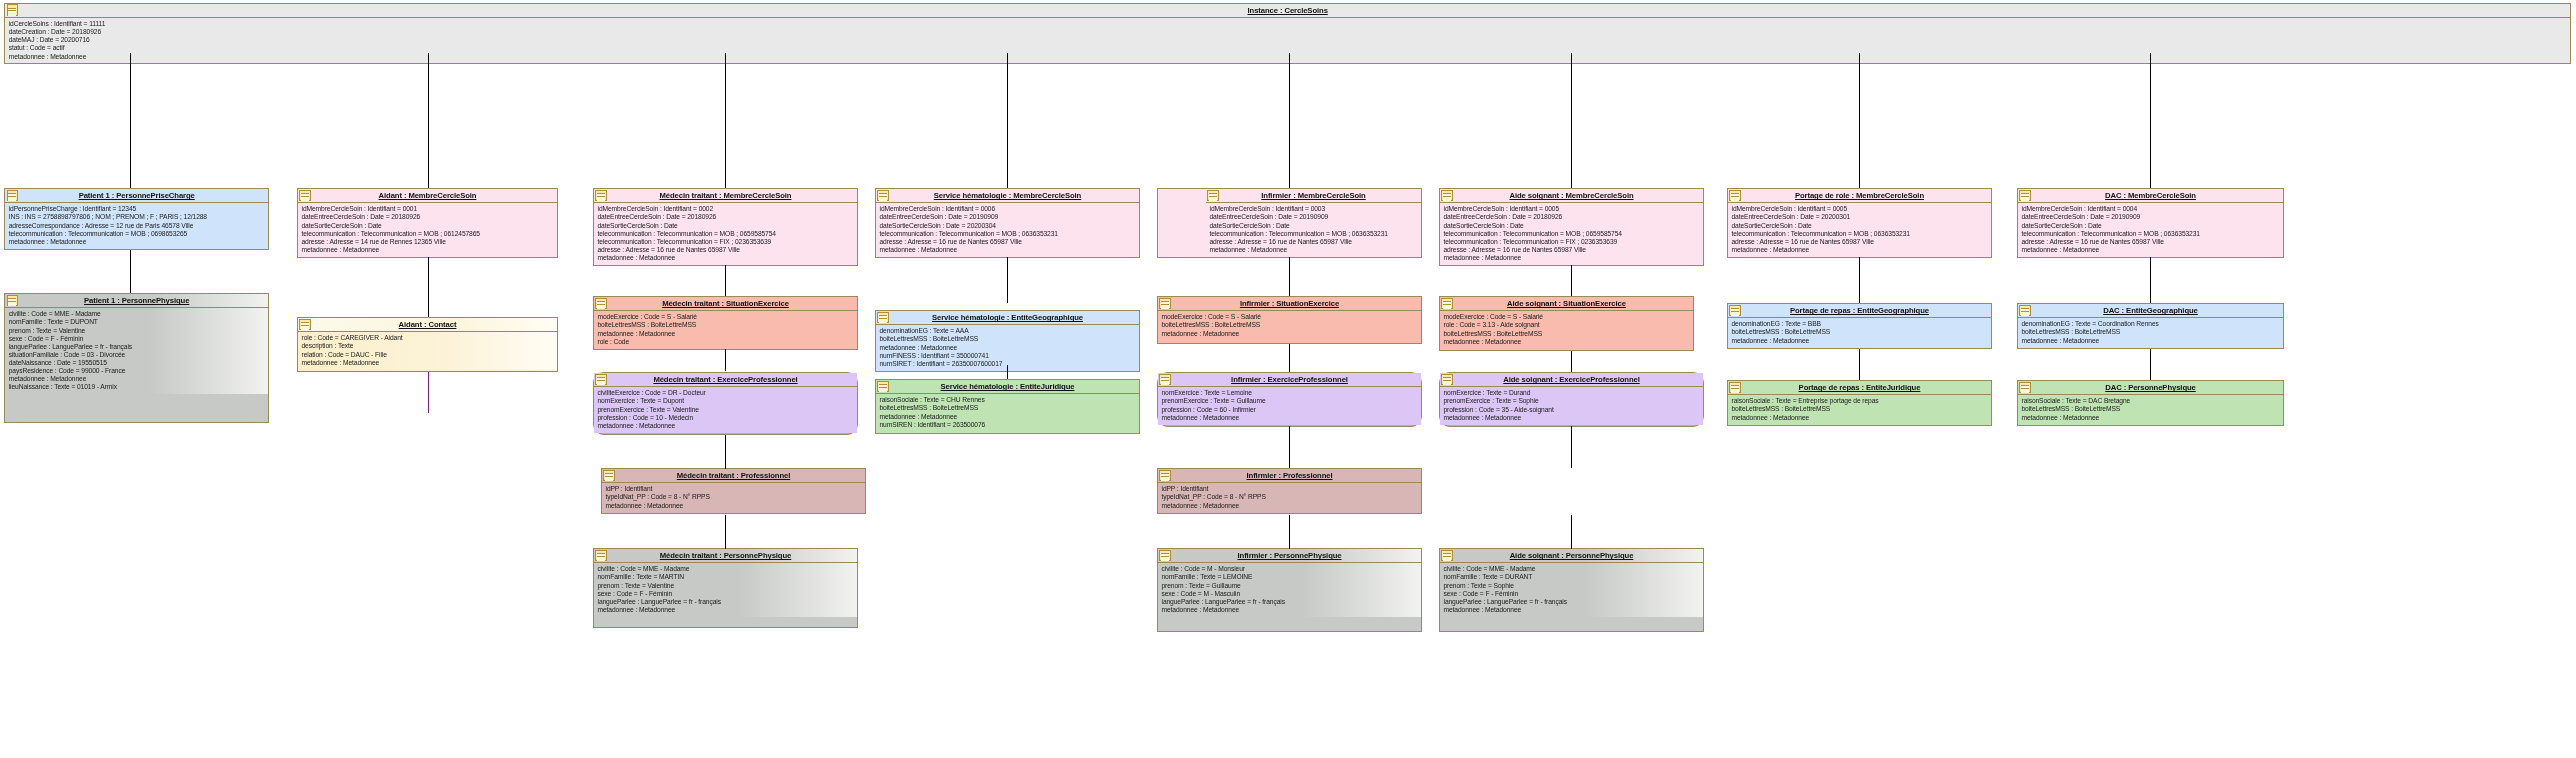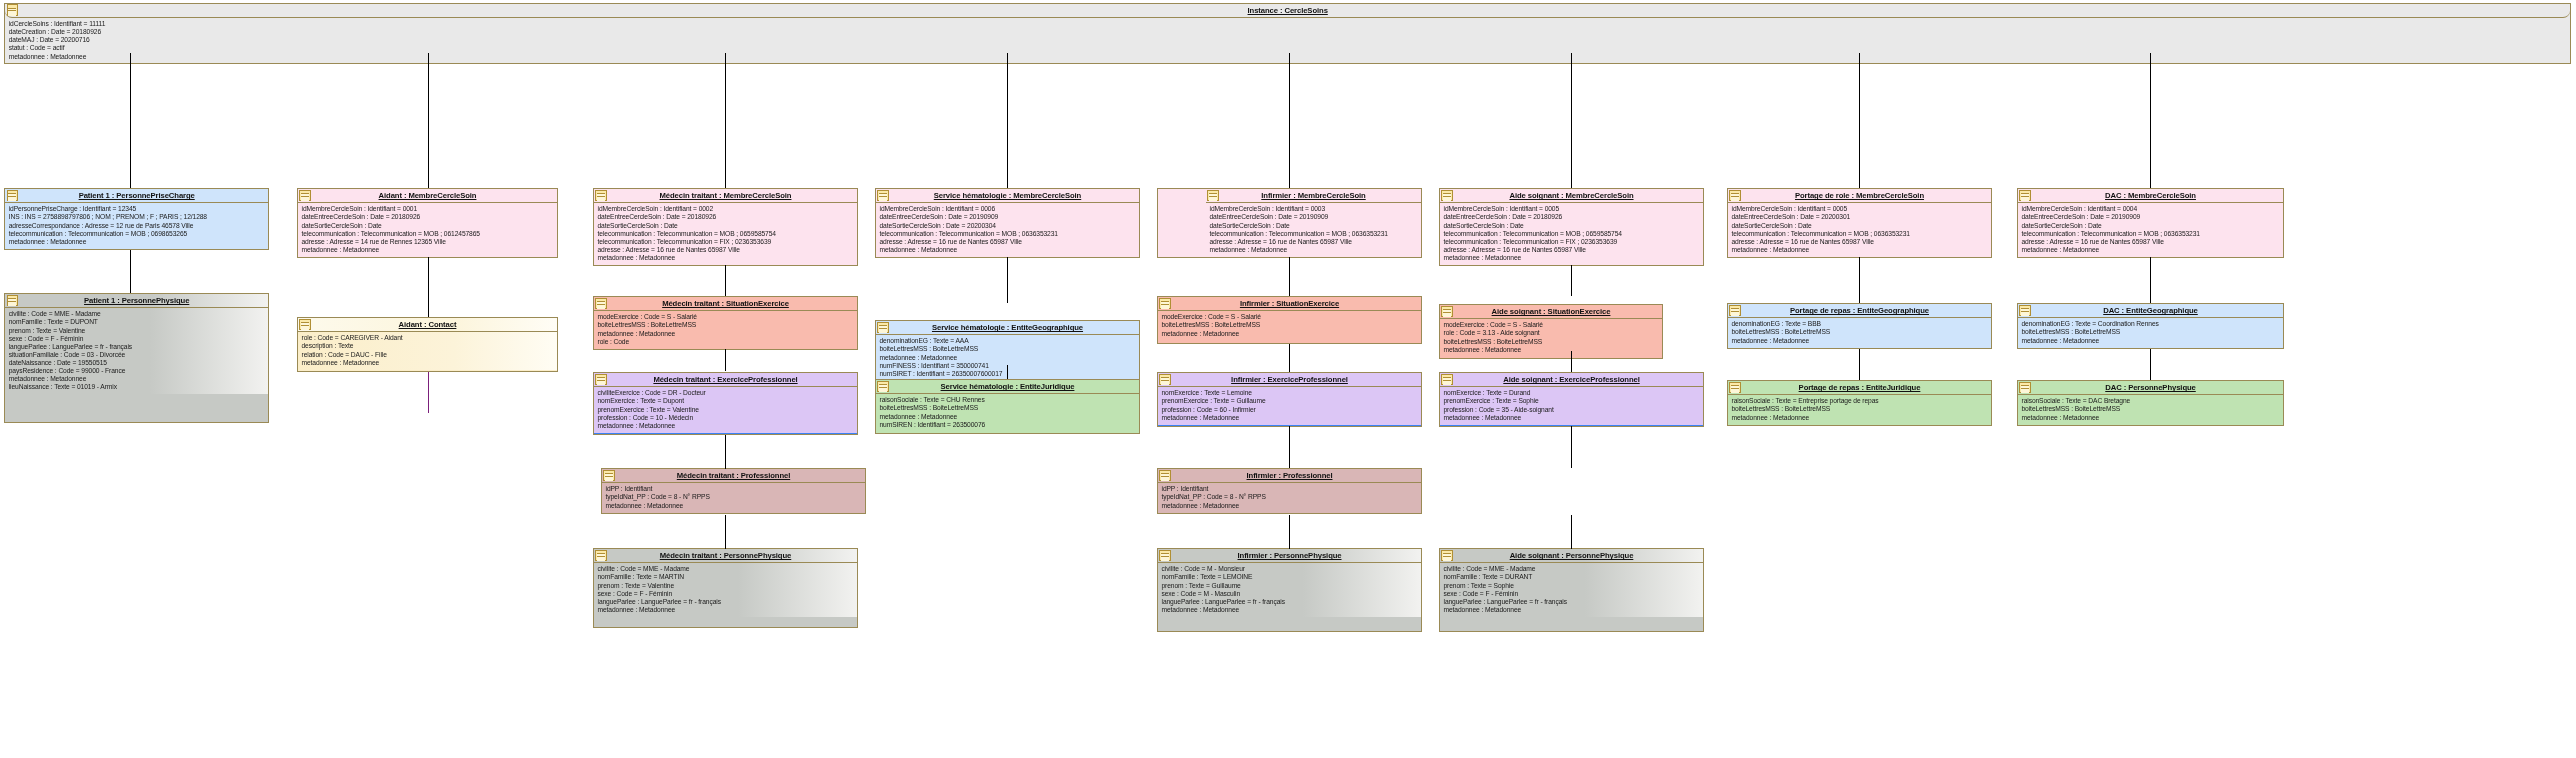--- a/index.html
+++ b/index.html
@@ -12,27 +12,27 @@
   .uml .body{padding:2.1px 3.5px 2.8px 3.5px;}
   .uml .attr{font-size:6.7px;color:#1a1a1a;line-height:8.1px;white-space:nowrap;letter-spacing:-0.1px;}
 
   
   .objicon{position:absolute;left:1.4px;top:0.7px;width:11.2px;height:11.2px;border:0.7px solid #b08f35;background:#fbe9a8;box-sizing:border-box;}
   .objicon i{display:block;position:absolute;left:0.7px;right:0.7px;background:#fdf6d8;border-top:0.7px solid #b08f35;}
   .objicon i.a{top:2.1px;height:2.1px;}
   .objicon i.b{top:4.9px;height:4.9px;}
 
   
-  .c-root  .hdr{background:#e9e9e9;border-radius:7px;} .c-root  .body{background:#e9e9e9;} .c-root{background:#e9e9e9;}
+  .c-root  .hdr{background:#e9e9e9;} .c-root  .body{background:#e9e9e9;} .c-root{background:#e9e9e9;}
   .c-blue  .hdr{background:#cfe4fb;} .c-blue  .body{background:#cfe4fb;} .c-blue{background:#cfe4fb;}
   .c-grey  .hdr{background:#c6c9c5;} .c-grey  .body{background:#c6c9c5;} .c-grey{background:#c6c9c5;}
   .c-pink  .hdr{background:#fde3ee;} .c-pink  .body{background:#fde3ee;} .c-pink{background:#fde3ee;}
   .c-cream .hdr{background:#fdfaec;} .c-cream .body{background:#fbeec9;} .c-cream{background:#fbeec9;}
   .c-salmon .hdr{background:#f9bbae;} .c-salmon .body{background:#f9bbae;} .c-salmon{background:#f9bbae;}
-  .c-purple .hdr{background:#dcc6f5;} .c-purple .body{background:#dcc6f5;} .c-purple{background:#3b82f6;}
+  .c-purple .hdr{background:#dcc6f5;} .c-purple .body{background:#dcc6f5;} .c-purple{background:#eab308;border-radius:11px;}
   .c-rose  .hdr{background:#d9b6b6;} .c-rose  .body{background:#d9b6b6;} .c-rose{background:#d9b6b6;}
   .c-green .hdr{background:#bfe3b2;} .c-green .body{background:#bfe3b2;} .c-green{background:#bfe3b2;}
 
   .c-grey .hdr{background:linear-gradient(to right,#c6c9c5 0%,#c6c9c5 55%,#f2f2f0 100%);}
   .c-grey .body{background:linear-gradient(to right,#c6c9c5 0%,#c6c9c5 55%,#f2f2f0 100%);}
   .c-cream .hdr{background:linear-gradient(to right,#fdfaec 0%,#fcf5dc 60%,#fffdf6 100%);}
   .c-cream .body{background:linear-gradient(to right,#fbeec9 0%,#fcf3d9 60%,#fffdf4 100%);}
 
   .link{position:absolute;background:#000;width:0.7px;}
   .link.purple{background:#7b1f7b;}
@@ -226,21 +226,21 @@
       </div>
       <div class="body">
         <div class="attr">idMembreCercleSoin : Identifiant = 0006</div>
         <div class="attr">dateEntreeCercleSoin : Date = 20190909</div>
         <div class="attr">dateSortieCercleSoin : Date = 20200304</div>
         <div class="attr">telecommunication : Telecommunication = MOB ; 0636353231</div>
         <div class="attr">adresse : Adresse = 16 rue de Nantes 65987 Ville</div>
         <div class="attr">metadonnee : Metadonnee</div>
       </div>
     </div>
-    <div class="uml c-blue" style="left: 875px; top: 320px; width: 265px; min-height: 62px;">
+    <div class="uml c-blue" style="left: 875px; top: 310px; width: 265px; min-height: 62px;">
       <div class="hdr">
         <span class="objicon">
           <i class="a"></i>
           <i class="b"></i>
         </span>
         <span class="title">Service hématologie : EntiteGeographique</span>
       </div>
       <div class="body">
         <div class="attr">denominationEG : Texte = AAA</div>
         <div class="attr">boiteLettresMSS : BoiteLettreMSS</div>
@@ -360,21 +360,21 @@
       <div class="body">
         <div class="attr">idMembreCercleSoin : Identifiant = 0005</div>
         <div class="attr">dateEntreeCercleSoin : Date = 20180926</div>
         <div class="attr">dateSortieCercleSoin : Date</div>
         <div class="attr">telecommunication : Telecommunication = MOB ; 0659585754</div>
         <div class="attr">telecommunication : Telecommunication = FIX ; 0236353639</div>
         <div class="attr">adresse : Adresse = 16 rue de Nantes 65987 Ville</div>
         <div class="attr">metadonnee : Metadonnee</div>
       </div>
     </div>
-    <div class="uml c-salmon" style="left: 1439px; top: 304px; width: 224px; min-height: 55px;">
+    <div class="uml c-salmon" style="left: 1439px; top: 296px; width: 255px; min-height: 55px;">
       <div class="hdr">
         <span class="objicon">
           <i class="a"></i>
           <i class="b"></i>
         </span>
         <span class="title">Aide soignant : SituationExercice</span>
       </div>
       <div class="body">
         <div class="attr">modeExercice : Code = S - Salarié</div>
         <div class="attr">role : Code = 3.13 - Aide soignant</div>

